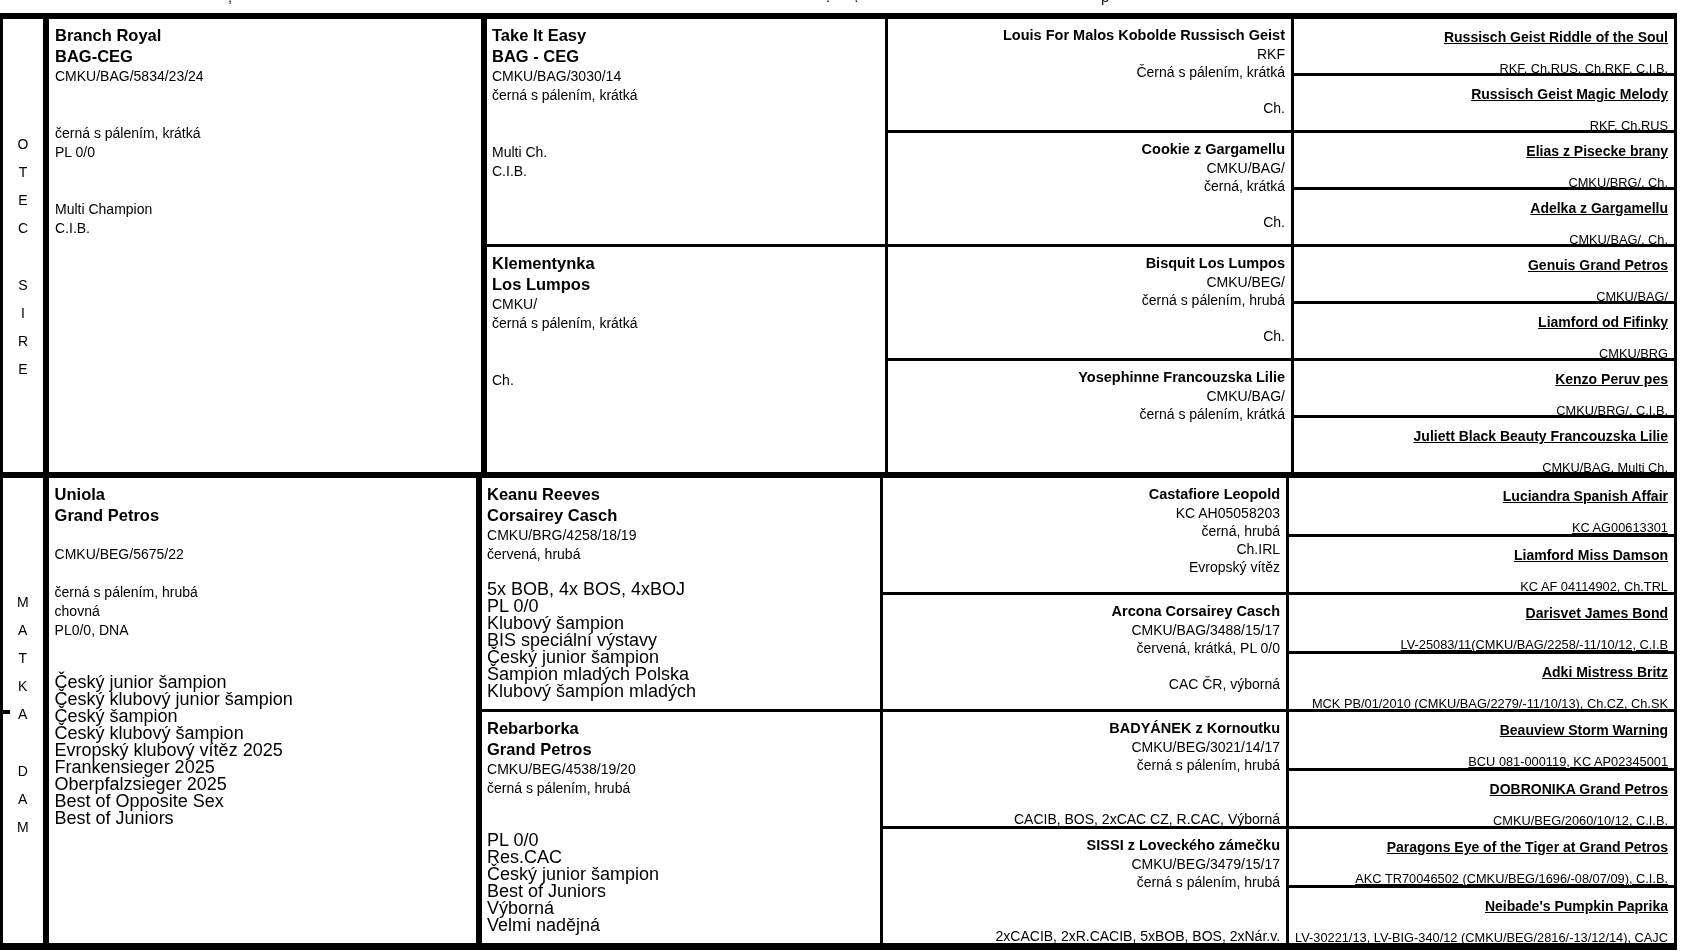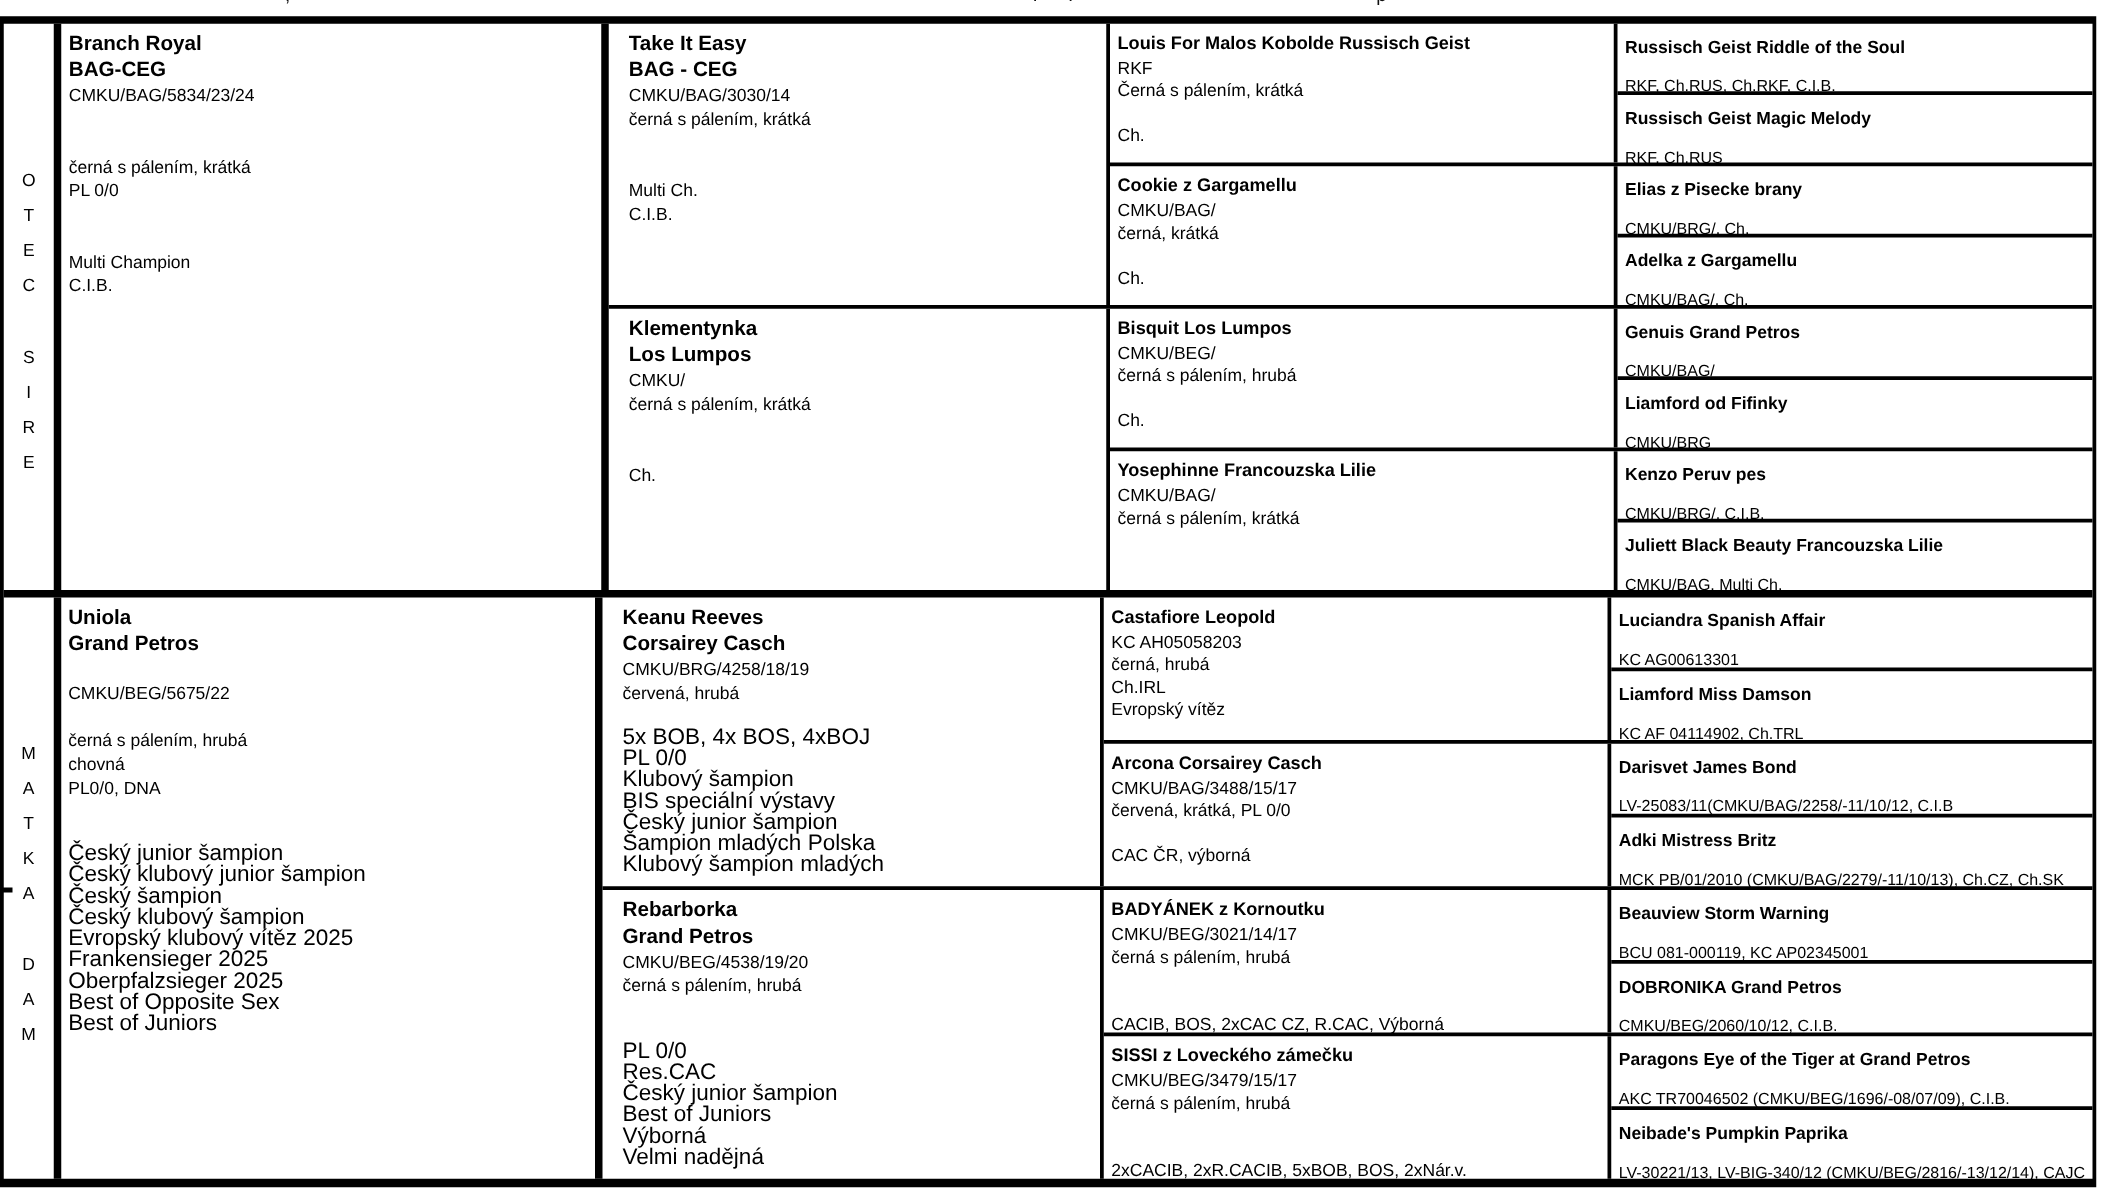--- a/index.html
+++ b/index.html
@@ -20,27 +20,27 @@
   .letters{width:40px;border-right:6px solid #000;box-sizing:content-box;text-align:center;}
   .half.sire .letters{padding-top:111px;}
   .half.dam .letters{padding-top:110px;}
   .letter{height:28px;font-size:14px;display:flex;align-items:center;justify-content:center;}
   .lspace{height:29px;}
   
   .gen1{width:438px;border-right:6px solid #000;box-sizing:border-box;padding:6px 6px 0 6px;}
   .g2col{flex:1;display:flex;flex-direction:column;}
   .g2row{flex:1;display:flex;min-height:0;}
   .g2row.first{border-bottom:3px solid #000;}
-  .g2cell{width:401px;border-right:3px solid #000;box-sizing:border-box;padding:6px 6px 0 16px;}
+  .g2cell{width:401px;border-right:3px solid #000;box-sizing:border-box;padding:6px 6px 0 5px;}
   .g3col{flex:1;display:flex;flex-direction:column;}
-  .g3row{flex:1;display:flex;min-height:0;}
+  .g3row{flex:1;display:flex;min-height:0;text-align:right;}
   .g3row.first{border-bottom:3px solid #000;}
   .g3cell{width:406px;border-right:3px solid #000;box-sizing:border-box;padding:6px 6px 0 6px;}
   .g4col{flex:1;display:flex;flex-direction:column;}
-  .g4cell{flex:1;padding:9px 6px 0 6px;min-height:0;}
+  .g4cell{flex:1;padding:9px 6px 0 6px;min-height:0;text-decoration:underline;}
   .g4cell.first{border-bottom:3px solid #000;}
   
   .bigname{font-weight:bold;font-size:16.5px;line-height:21px;white-space:nowrap;}
   .g3name{font-weight:bold;font-size:14.5px;line-height:20px;white-space:nowrap;}
   .g4name{font-weight:bold;font-size:14px;line-height:18px;white-space:nowrap;}
   .g4sub{font-size:12.8px;line-height:17px;margin-top:14px;white-space:nowrap;}
   .info > div{font-size:14px;line-height:19px;min-height:19px;white-space:nowrap;}
   .info3 > div{font-size:14px;line-height:18px;min-height:18px;white-space:nowrap;}
   .small > div{font-size:18px;line-height:17px;min-height:17px;white-space:nowrap;}
 </style>

